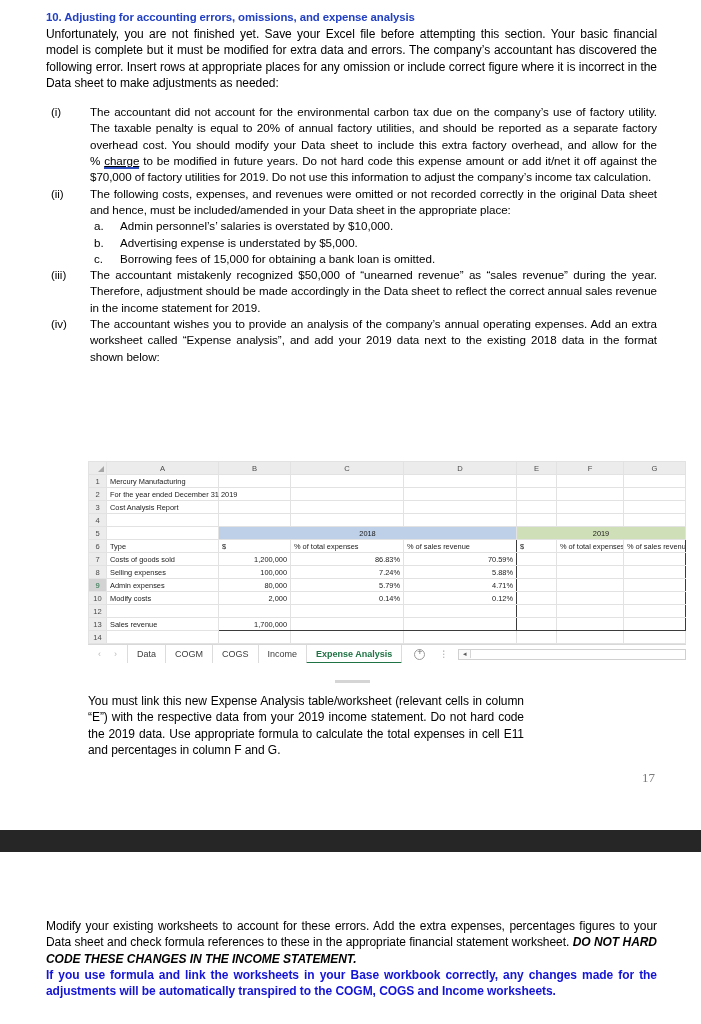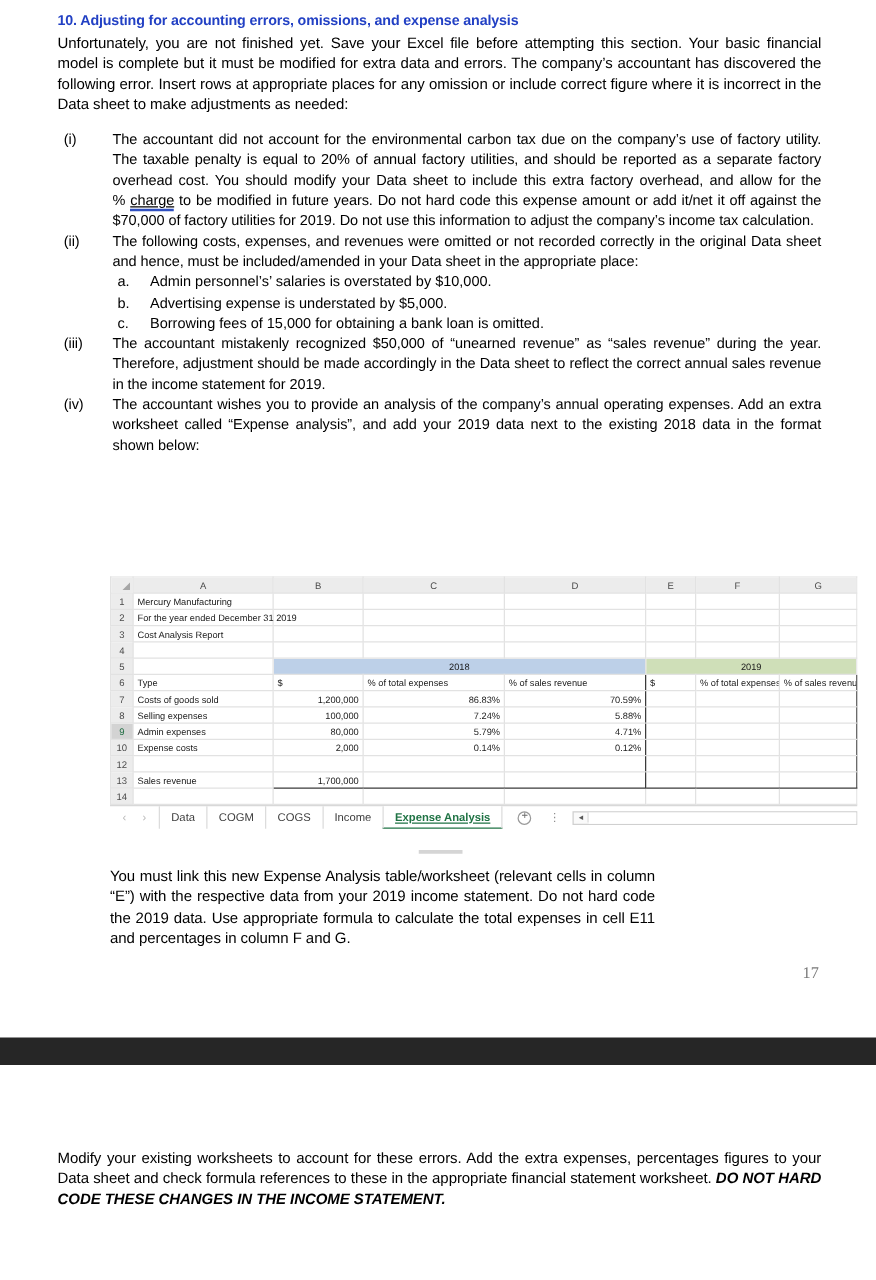--- a/index.html
+++ b/index.html
@@ -199,21 +199,20 @@
     height: 19px;
   }
   .tab:last-of-type { }
   .tab.active {
     color: #1f7344;
     font-weight: bold;
     border-left: 1px solid #dcdcdc;
     border-right: 1px solid #dcdcdc;
     border-bottom: 2px solid #1f7344;
     background: #ffffff;
-    text-decoration: underline;
   }
   .plusbtn {
     margin-left: 12px;
     width: 11px; height: 11px;
     border: 1px solid #9a9a9a;
     border-radius: 50%;
     color: #6a6a6a;
     font-size: 9px;
     line-height: 9px;
     text-align: center;
@@ -466,21 +465,21 @@
         <td class="r bx-l">80,000</td>
         <td class="r">5.79%</td>
         <td class="r bx-r">4.71%</td>
         <td></td>
         <td></td>
         <td class="bx-r"></td>
       </tr>
 
       <tr>
         <td class="rowhead">10</td>
-        <td class="l">Expense costs</td>
+        <td class="l">Modify costs</td>
         <td class="r bx-l">2,000</td>
         <td class="r">0.14%</td>
         <td class="r bx-r">0.12%</td>
         <td></td>
         <td></td>
         <td class="bx-r"></td>
       </tr>
 
 
       <tr>
@@ -542,15 +541,16 @@
   <div class="after-table">
     <p class="para">You must link this new Expense Analysis table/worksheet (relevant cells in column “E”) with the respective data from your 2019 income statement. Do not hard code the 2019 data. Use appropriate formula to calculate the total expenses in cell E11 and percentages in column F and G.</p>
   </div>
 
   <div class="pagenum">17</div>
 
   <div class="blackbar"></div>
 
   <div class="bottom-block">
     <p class="para"><span>Modify your existing worksheets to account for these errors. Add the extra expenses, percentages figures to your Data sheet and check formula references to these in the appropriate financial statement worksheet.&nbsp;</span><span class="caps-bold-italic">DO NOT HARD CODE THESE CHANGES IN THE INCOME STATEMENT.</span></p>
+    <p class="para blue-bold">If you use formula and link the worksheets in your Base workbook correctly, any changes made for the adjustments will be automatically transpired to the COGM, COGS and Income worksheets.</p>
   </div>
 
 </div>
 
 </body></html>

